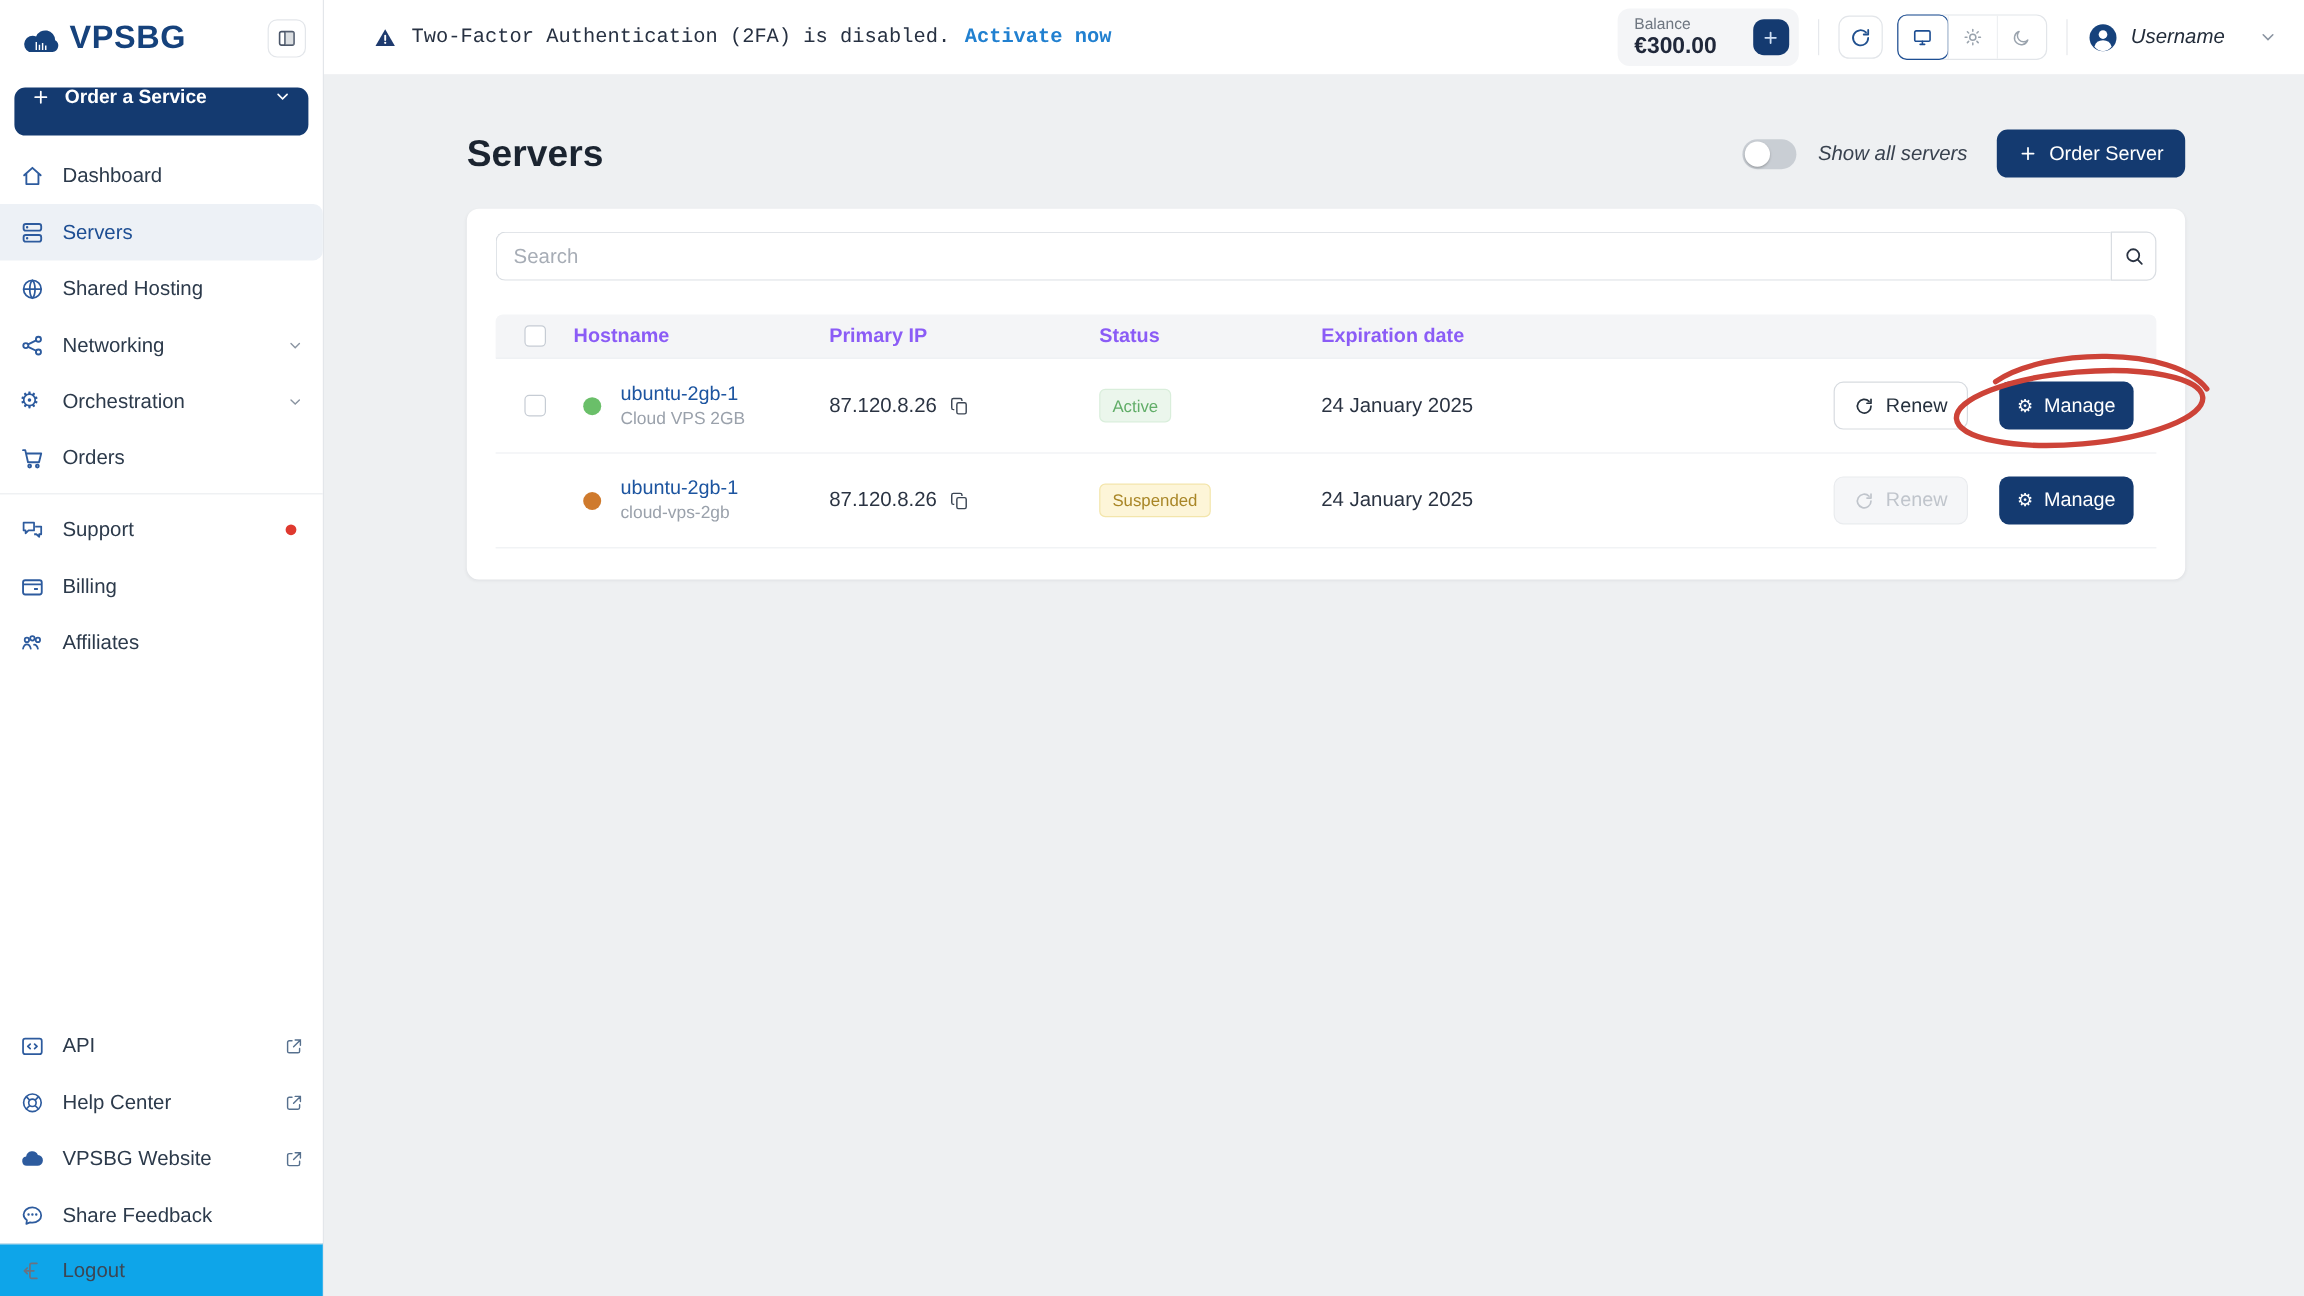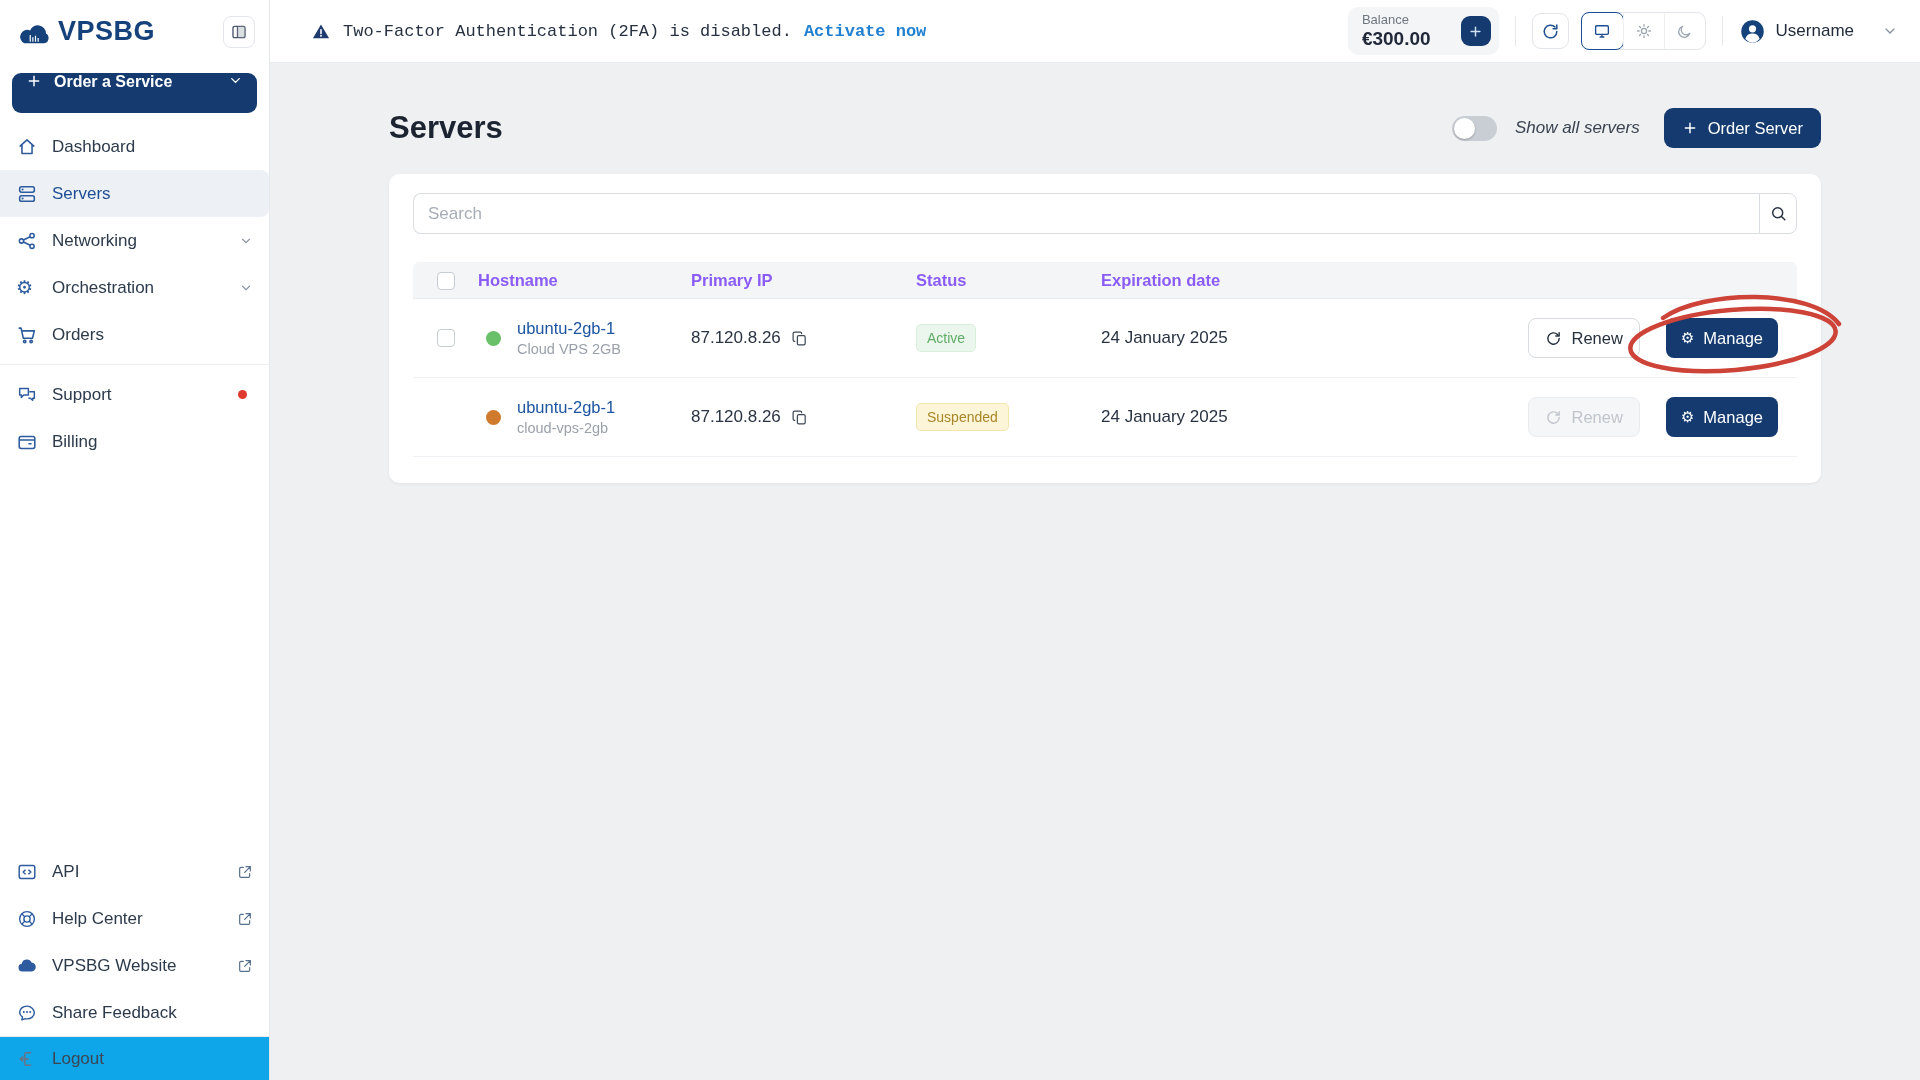--- a/index.html
+++ b/index.html
@@ -47,21 +47,21 @@
   .plus-btn { width:30px; height:30px; border-radius:9px; background:#143a70; border:none; color:#cfe0f5;
               display:grid; place-items:center; cursor:pointer; }
   .vdiv { width:1px; height:30px; background:#e6e8ec; margin:0 16px; }
   .icon-btn { width:37px; height:36px; border:1px solid #e2e5e9; border-radius:9px; background:#fff;
               display:grid; place-items:center; color:#20508f; cursor:pointer; }
   .theme-group { display:flex; align-items:center; border:1px solid #e2e5e9; border-radius:9px; margin-left:12px; }
   .theme-cell { width:41px; height:36px; display:grid; place-items:center; color:#9aa3ad; cursor:pointer;
                 border-left:1px solid #eef0f2; }
   .theme-cell:first-child { border-left:none; }
   .theme-cell.selected { border:1.5px solid #1d4e93; border-radius:8px; color:#1d4e93; margin:-1px; width:43px; height:38px; }
-  .user { display:flex; align-items:center; gap:10px; cursor:pointer; }
+  .user { display:flex; align-items:center; gap:10px; cursor:pointer;font-style:italic; }
   .user-name { font-size:17px; color:#222c3a; }
   .user-chev { margin-left:28px; color:#8a94a1; cursor:pointer; }
 
   
   .main { position:absolute; left:270px; top:64px; right:0; bottom:0; }
   .content { width:1432px; margin:44px 0 0 119px; }
   .page-head { display:flex; align-items:center; }
   .page-title { font-size:31px; font-weight:800; color:#1b2430; }
   .head-right { margin-left:auto; display:flex; align-items:center; gap:18px; }
   .toggle { width:45px; height:25px; border-radius:13px; background:#c9ced4; position:relative; cursor:pointer; flex:none; }
@@ -152,20 +152,27 @@
       </div>
       <div class="side-item selected">
         <svg class="nicon" viewBox="0 0 24 24" width="22" height="22" stroke="currentColor" fill="none" stroke-width="1.7" stroke-linecap="round">
             <rect x="4" y="4" width="16" height="6" rx="2"></rect>
             <rect x="4" y="14" width="16" height="6" rx="2"></rect>
             <path d="M7.2 7h.01M7.2 17h.01" stroke-width="2.2"></path>
           </svg>
         <span>Servers</span>
       </div>
       <div class="side-item">
+        <svg class="nicon" viewBox="0 0 24 24" width="22" height="22" stroke="currentColor" fill="none" stroke-width="1.6">
+            <circle cx="12" cy="12" r="8"></circle>
+            <path d="M4 12h16M12 4c3.2 2.6 3.2 13.4 0 16-3.2-2.6-3.2-13.4 0-16z"></path>
+          </svg>
+        <span>Shared Hosting</span>
+      </div>
+      <div class="side-item">
         <svg class="nicon" viewBox="0 0 24 24" width="22" height="22" stroke="currentColor" fill="none" stroke-width="1.7">
             <circle cx="6" cy="12" r="2.3"></circle>
             <circle cx="17.5" cy="6.2" r="2.3"></circle>
             <circle cx="17.5" cy="17.8" r="2.3"></circle>
             <path d="M8.1 10.9l7.3-3.6M8.1 13.1l7.3 3.6"></path>
           </svg>
         <span>Networking</span>
         <svg class="chev" width="14" height="14" viewBox="0 0 24 24" stroke="currentColor" fill="none" stroke-width="2" stroke-linecap="round">
             <path d="M6 9l6 6 6-6"></path>
           </svg>
@@ -195,20 +202,29 @@
           </svg>
         <span>Support</span>
         <span class="reddot"></span>
       </div>
       <div class="side-item">
         <svg class="nicon" viewBox="0 0 24 24" width="22" height="22" stroke="currentColor" fill="none" stroke-width="1.7">
             <rect x="3.5" y="6" width="17" height="13" rx="2"></rect>
             <path d="M3.5 9.8h17M13.5 14h3.5"></path>
           </svg>
         <span>Billing</span>
+      </div>
+      <div class="side-item">
+        <svg class="nicon" viewBox="0 0 24 24" width="22" height="22" stroke="currentColor" fill="none" stroke-width="1.6" stroke-linecap="round">
+            <circle cx="7" cy="9" r="2"></circle>
+            <circle cx="12" cy="7.6" r="2"></circle>
+            <circle cx="17" cy="9" r="2"></circle>
+            <path d="M3.5 17c.5-2.6 1.8-4 3.5-4s3 1.4 3.5 4M13.5 13.4c1.8.1 3 1.5 3.5 3.6"></path>
+          </svg>
+        <span>Affiliates</span>
       </div>
 
       <div class="foot-group">
         <div class="side-item">
           <svg class="nicon" viewBox="0 0 24 24" width="22" height="22" stroke="currentColor" fill="none" stroke-width="1.6" stroke-linecap="round" stroke-linejoin="round">
               <rect x="3.5" y="5" width="17" height="14" rx="2"></rect>
               <path d="M10 10l-2.2 2L10 14M14 10l2.2 2L14 14"></path>
             </svg>
           <span>API</span>
           <svg class="ext" width="16" height="16" viewBox="0 0 24 24" stroke="currentColor" fill="none" stroke-width="1.8" stroke-linecap="round">

